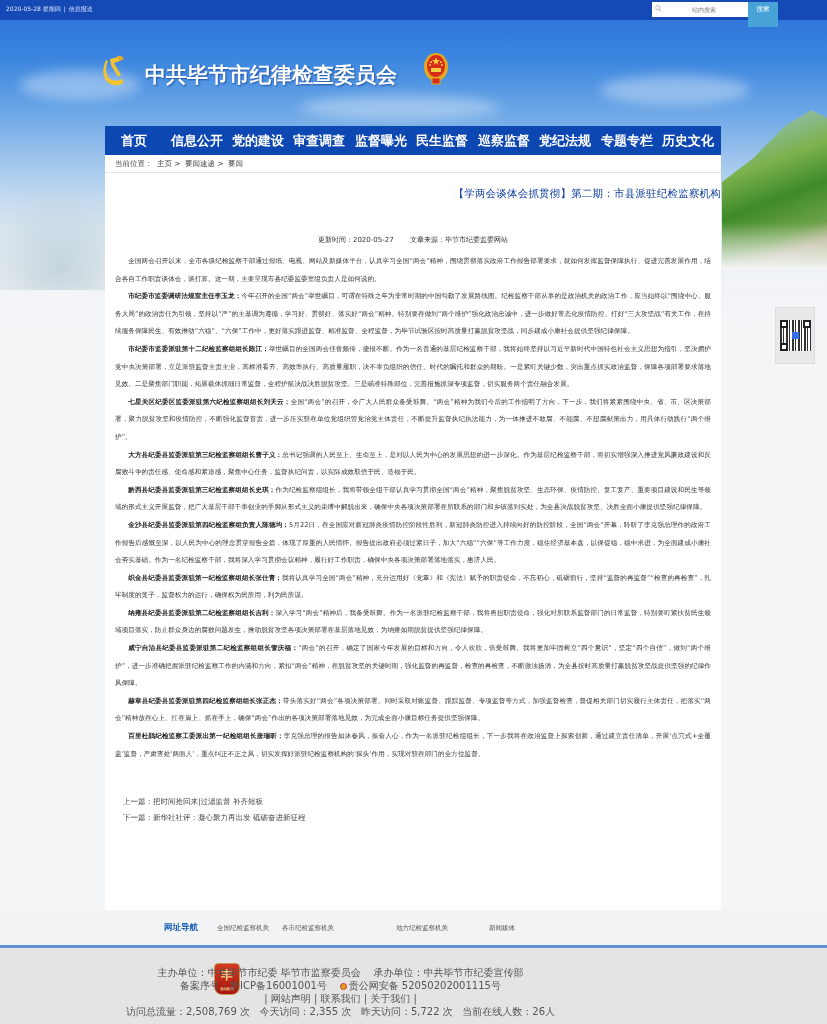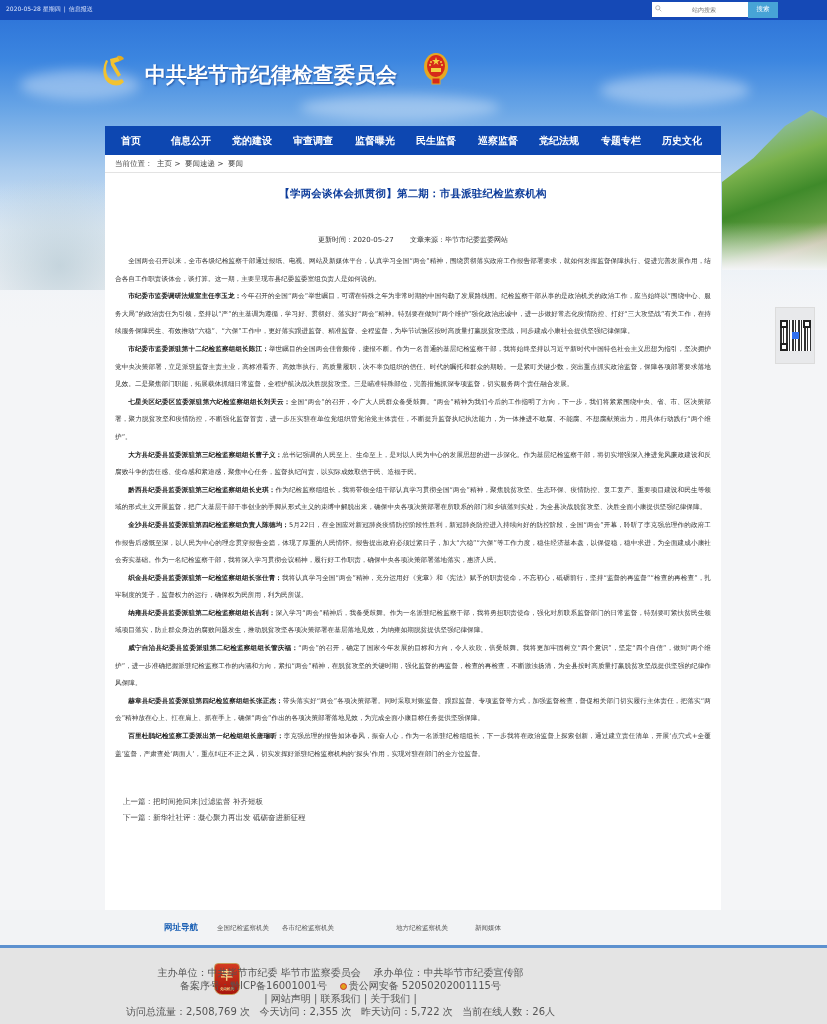--- a/index.html
+++ b/index.html
@@ -46,21 +46,21 @@
   .search-box {
     position: absolute; left: 652px; top: 2px; width: 96px; height: 15px; background: #fff;
     display: flex; align-items: center;
   }
   .search-box .mag { width: 12px; text-align: center; color: #aaa; font-size: 7px; }
   .search-box input {
     border: none; outline: none; width: 80px; font-size: 6px; color: #888; text-align: center;
     font-family: "DejaVu Sans", sans-serif; background: transparent;
   }
   .search-btn {
-    position: absolute; left: 748px; top: 2px; width: 30px; height: 16px; background: #47a3d6;
+    position: absolute; left: 748px; top: 2px; width: 30px; height: 25px; background: #47a3d6;
     color: #fff; font-size: 6.5px; text-align: center; line-height: 15px; cursor: pointer;
   }
 
   
   .header { position: absolute; left: 0; top: 20px; width: 827px; height: 105px; z-index: 2; }
   .emblem-party { position: absolute; left: 102px; top: 35px; width: 24px; height: 32px; }
   .title-cdi {
     position: absolute; left: 145px; top: 41px; font-size: 21px; color: #fff; font-weight: bold;
     letter-spacing: 0px; text-shadow: 1px 1px 2px rgba(0,40,120,0.6); white-space: nowrap;
   }
@@ -71,30 +71,30 @@
   }
 
   
   .container {
     position: absolute; left: 105px; top: 126px; width: 616px; height: 784px; background: #fff; z-index: 2;
   }
   .nav {
     height: 29px; background: #0d47b1; display: flex; align-items: center; padding-left: 16px;
   }
   .nav a {
-    color: #fff; font-size: 10px; font-weight: bold; text-decoration: none; margin-right: 0; cursor: pointer;
+    color: #fff; font-size: 13px; font-weight: bold; text-decoration: none; margin-right: 0; cursor: pointer;
     display: inline-block; white-space: nowrap;
   }
   .breadcrumb {
     height: 18px; line-height: 18px; padding-left: 10px; font-size: 7.5px; color: #444;
     border-bottom: 1px solid #e3e3e3; background: #fff;
   }
   .breadcrumb span { margin-right: 2px; }
   .article-title {
-    text-align: center; font-size: 10.5px; font-weight: bold; color: #0d3c9a; margin-top: 14px; letter-spacing: 0.2px;
+    text-align: right; font-size: 10.5px; font-weight: normal; color: #0d3c9a; margin-top: 14px; letter-spacing: 0.2px;
   }
   .meta { text-align: center; font-size: 7px; color: #333; margin-top: 34px; }
   .meta .gap { display: inline-block; width: 12px; }
   .body-text { padding: 0 10px 0 10px; margin-top: 8px; }
   .body-text p {
     font-size: 6.6px; line-height: 17.6px; color: #333; text-indent: 2em; text-align: justify; letter-spacing: 0.05px;
   }
   .body-text p b { color: #222; font-weight: bold; }
   .prevnext { margin-top: 31px; padding-left: 18px; }
   .prevnext div { font-size: 7.5px; color: #444; line-height: 16px; }
@@ -253,21 +253,21 @@
     <div class="c" style="left:0;bottom:0;"></div>
     <div class="mid"></div>
   </div>
 </div>
 
 <div class="linknav">
   <span class="label">网址导航</span>
   <a style="left:217px;">全国纪检监察机关</a>
   <a style="left:282px;">各市纪检监察机关</a>
   <a style="left:396px;">地方纪检监察机关</a>
-  <a style="left:475px;">新闻媒体</a>
+  <a style="left:489px;">新闻媒体</a>
 </div>
 
 <div class="footer">
   <div class="footer-logo">丰<small>党政机关</small></div>
   <div class="line" style="top:18px;">
     <span>主办单位：</span><span>中共毕节市纪委 毕节市监察委员会</span>
     &nbsp;&nbsp;&nbsp;<span>承办单位：</span><span>中共毕节市纪委宣传部</span>
   </div>
   <div class="line" style="top:31px;">
     <span>备案序号：</span><a>黔ICP备16001001号</a>

